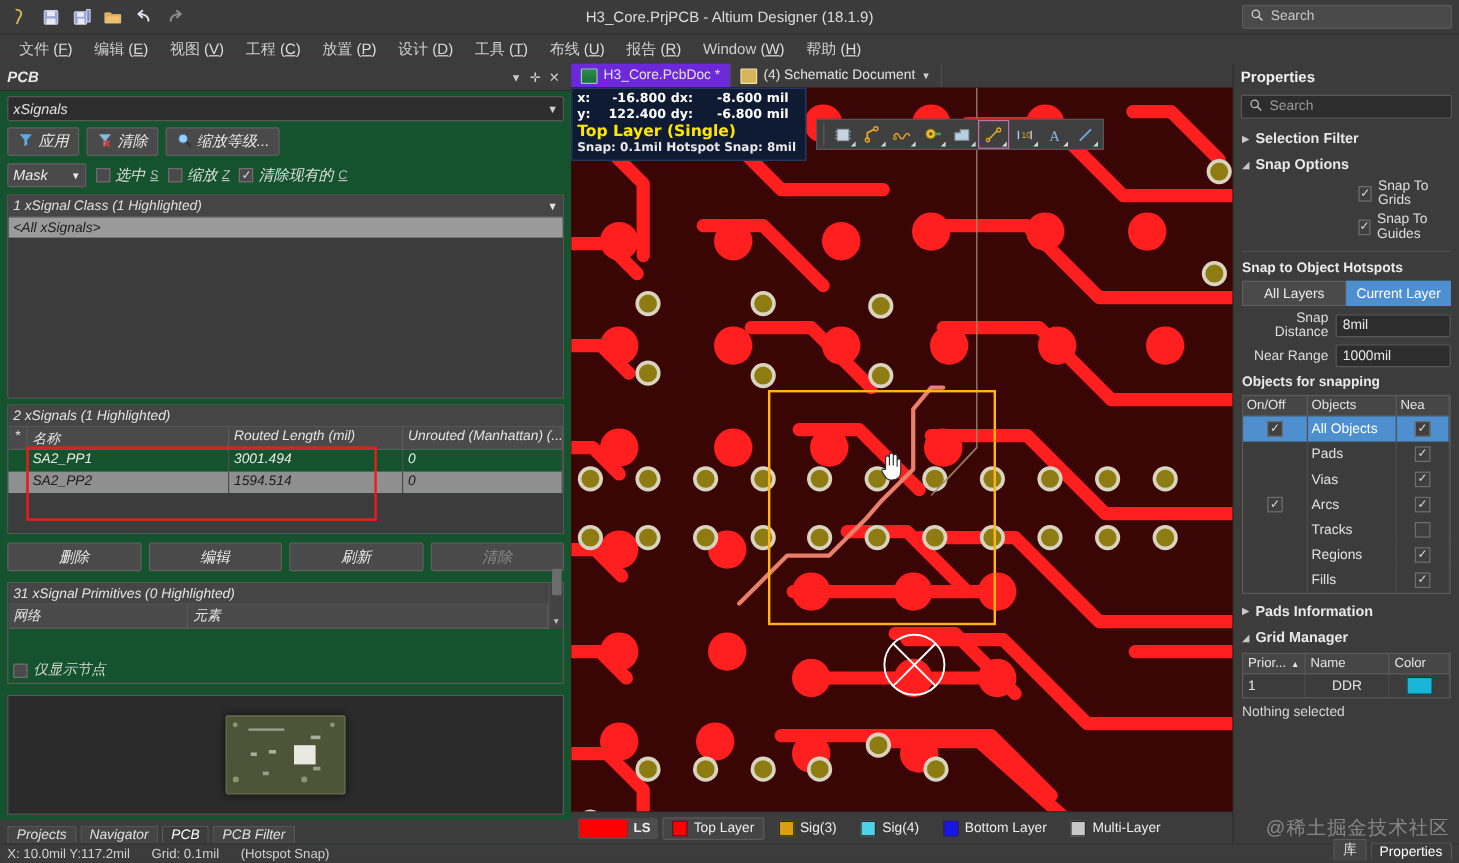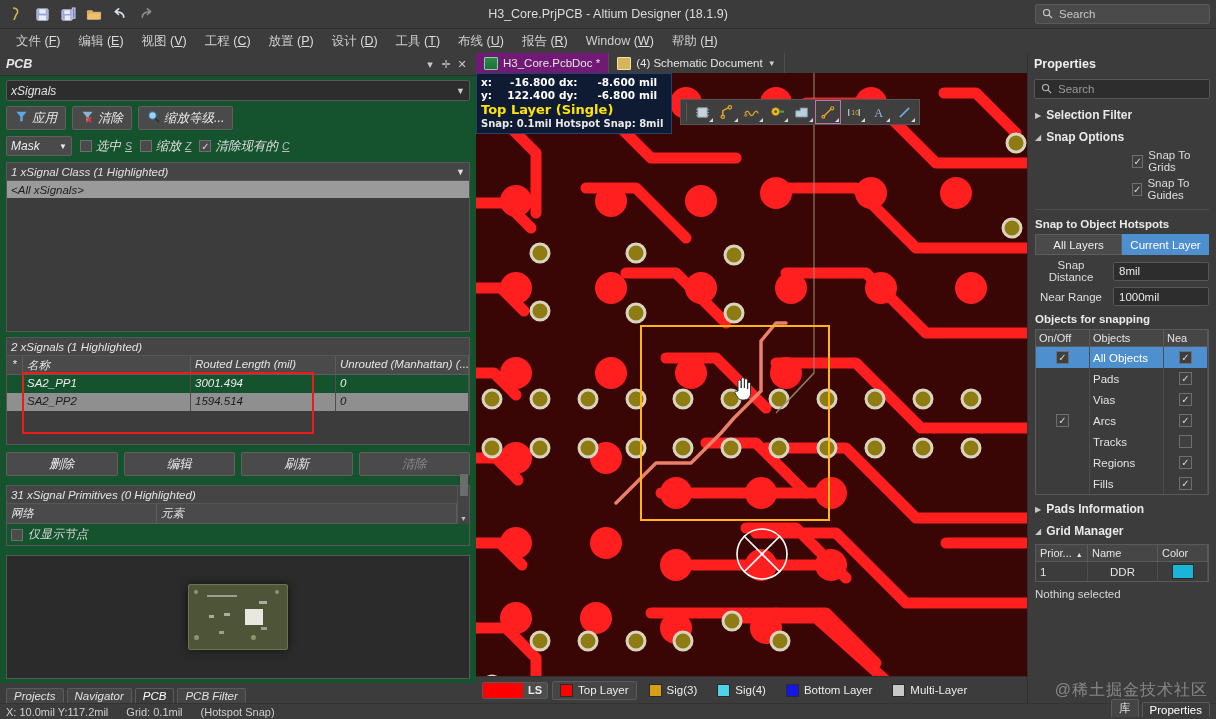--- a/index.html
+++ b/index.html
@@ -88,21 +88,21 @@
   .pcbmini .dot{position:absolute;background:#8d9470;border-radius:50%;}
 
   .lp-tabs{height:20px;display:flex;align-items:flex-end;gap:3px;padding:0 6px;background:#3c3c3c;flex:0 0 20px;}
   .lp-tab{padding:1px 7px;font-size:11.5px;color:#e0e0e0;border:1px solid #5b5b5b;border-bottom:none;background:#454545;border-radius:2px 2px 0 0;}
   .lp-tab.active{background:#3c3c3c;color:#fff;}
 
   
   .center{flex:1;display:flex;flex-direction:column;min-width:0;background:#3c3c3c;}
   .doctabs{height:20px;display:flex;align-items:stretch;background:#3c3c3c;flex:0 0 20px;}
   .doctab{display:flex;align-items:center;gap:5px;padding:0 8px;font-size:11.5px;color:#e4e4e4;border-right:1px solid #4e4e4e;}
-  .doctab.active{background:#701a75;}
+  .doctab.active{background:#6d28d9;}
   .tabicon{width:12px;height:11px;border-radius:1px;display:inline-block;}
   .canvas{flex:1;position:relative;background:#3a0505;overflow:hidden;min-height:0;}
 
   .coordbox{position:absolute;left:0;top:0;width:196px;background:#0f1a33;border:1px solid #28406e;padding:2px 4px 3px 4px;box-sizing:border-box;z-index:20;font-family:"DejaVu Sans",sans-serif;}
   .coordline{display:flex;font-size:10.5px;font-weight:bold;color:#ffffff;line-height:13px;white-space:nowrap;}
   .coordline .k{width:16px;}
   .coordline .v{width:58px;text-align:right;padding-right:4px;}
   .coordline .k2{width:24px;}
   .coordline .v2{width:52px;text-align:right;}
   .coordline .u{padding-left:4px;}
@@ -131,21 +131,21 @@
   .sect{display:flex;align-items:center;gap:5px;padding:5px 7px 3px 7px;font-size:12px;font-weight:bold;color:#e8e8e8;}
   .tri{font-size:8px;color:#c8c8c8;}
   .rowck{display:flex;align-items:center;gap:5px;padding:2px 6px 2px 104px;font-size:11.5px;color:#dedede;}
   .rck{width:13px;height:13px;border:1px solid #6e6e6e;background:#3f3f3f;display:inline-flex;align-items:center;justify-content:center;font-size:10px;color:#d8d8d8;box-sizing:border-box;}
   .hr{height:1px;background:#4e4e4e;margin:6px 7px;}
   .lab{padding:2px 7px;font-size:11.5px;font-weight:bold;color:#eaeaea;}
   .segrow{display:flex;margin:2px 7px;height:21px;}
   .seg{flex:1;border:1px solid #5d5d5d;background:#4a4a4a;display:flex;align-items:center;justify-content:center;font-size:11.5px;color:#ececec;box-sizing:border-box;}
   .seg.on{background:#4e8fd0;border-color:#4e8fd0;color:#fff;}
   .frow{display:flex;align-items:center;gap:6px;padding:2px 7px;}
-  .frow .fl{width:72px;text-align:center;font-size:11.5px;color:#dedede;}
+  .frow .fl{width:72px;text-align:right;font-size:11.5px;color:#dedede;}
   .fin{flex:1;height:19px;background:#2d2d2d;border:1px solid #575757;border-radius:2px;font-size:11.5px;color:#e8e8e8;display:flex;align-items:center;padding:0 5px;box-sizing:border-box;}
   .objgrid{margin:2px 7px;border:1px solid #5a5a5a;}
   .og-head{display:flex;background:#464646;border-bottom:1px solid #5a5a5a;font-size:11px;color:#e4e4e4;}
   .og-head>div{padding:2px 3px;border-right:1px solid #5a5a5a;box-sizing:border-box;}
   .og-row{display:flex;font-size:11.5px;color:#e2e2e2;height:21px;align-items:center;}
   .og-row>div{padding:0 3px;border-right:1px solid #4d4d4d;box-sizing:border-box;height:21px;display:flex;align-items:center;}
   .og-row.sel{background:#4e8fd0;color:#fff;}
   .ogc1{width:54px;justify-content:center;}
   .ogc2{width:74px;}
   .ogc3{flex:1;justify-content:center;}
@@ -361,21 +361,21 @@
                 <div class="g2c1">网络</div>
                 <div class="g2c2">元素</div>
               </div>
             </div>
             <div class="scrollv">
               <div class="ar">▲</div>
               <div class="thumb"></div>
               <div class="ar">▼</div>
             </div>
           </div>
-          <div style="display:flex;align-items:center;gap:5px;padding:2px 4px;">
+          <div style="display:flex;align-items:center;gap:5px;padding:2px 4px;margin-top:24px;">
             <span class="cb"></span>
             <span style="font-size:12px;">仅显示节点</span>
           </div>
         </div>
 
         <div class="preview">
           <div class="pcbmini">
             <div class="chip" style="left:56px;top:24px;width:18px;height:16px;"></div>
             <div class="dot" style="left:5px;top:5px;width:4px;height:4px;"></div>
             <div class="dot" style="left:5px;top:50px;width:5px;height:5px;"></div>

